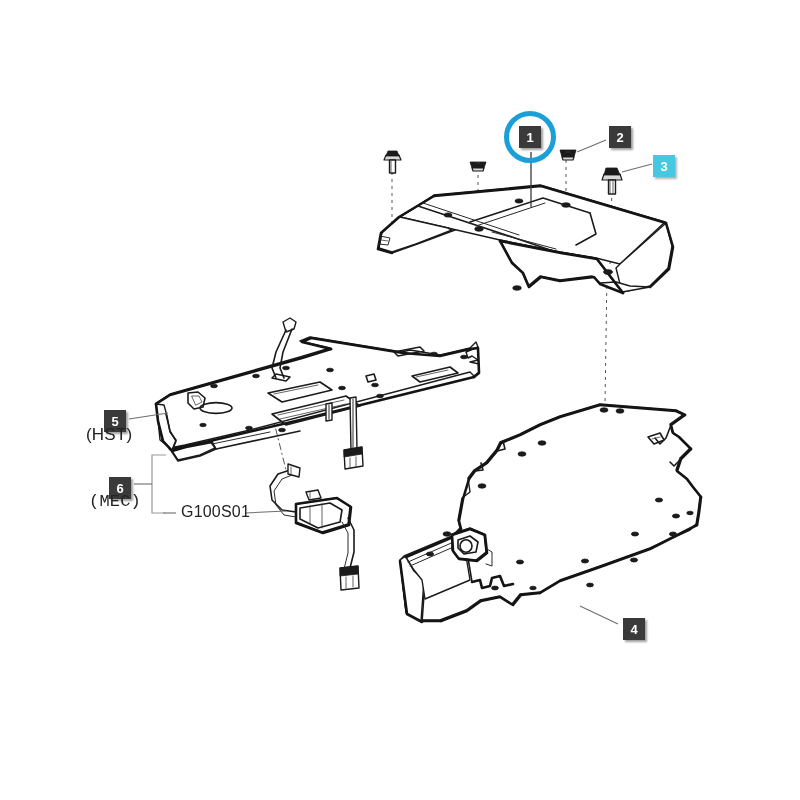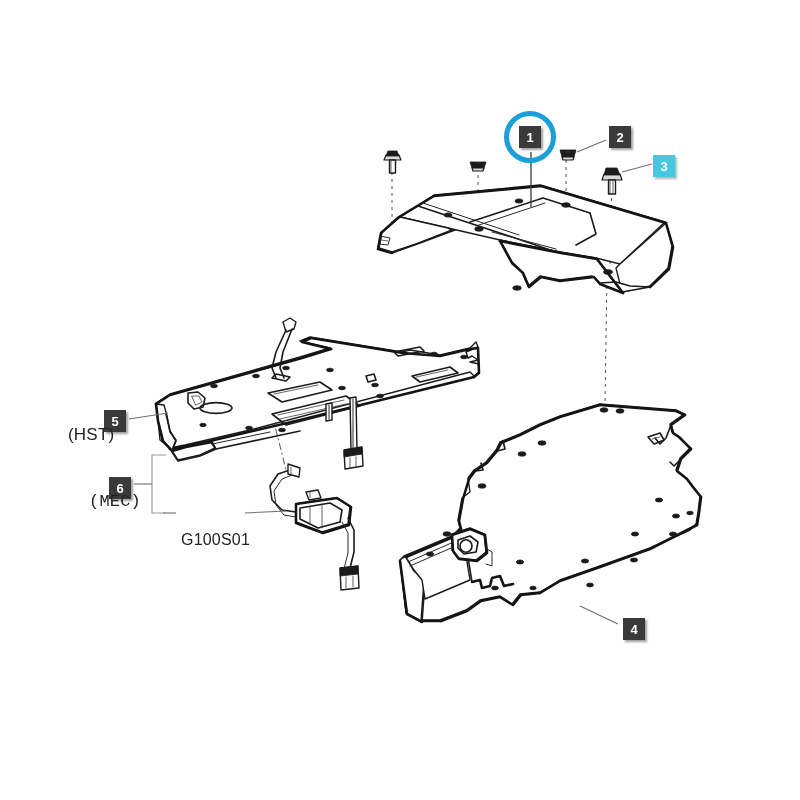--- a/index.html
+++ b/index.html
@@ -369,19 +369,19 @@
   <div class="tag" style="left:609px; top:126px;">2</div>
 
   <div class="tag teal" style="left:653px; top:155px;">3</div>
 
   <div class="tag" style="left:623px; top:618px;">4</div>
 
   <div class="tag" style="left:104px; top:410px;">5</div>
 
   <div class="tag" style="left:109px; top:477px;">6</div>
 
-  <div class="dtext" style="left:68px; top:425px;">(HST)</div>
+  <div class="dtext" style="left:86px; top:425px;">(HST)</div>
 
   <div class="dtext" style="left:89px; top:492px;font-family:Liberation Mono, monospace;">(MEC)</div>
 
-  <div class="dtext small" style="left:181px; top:531px;">G100S01</div>
+  <div class="dtext small" style="left:181px; top:503px;">G100S01</div>
 
 </div>
 
 </body></html>

